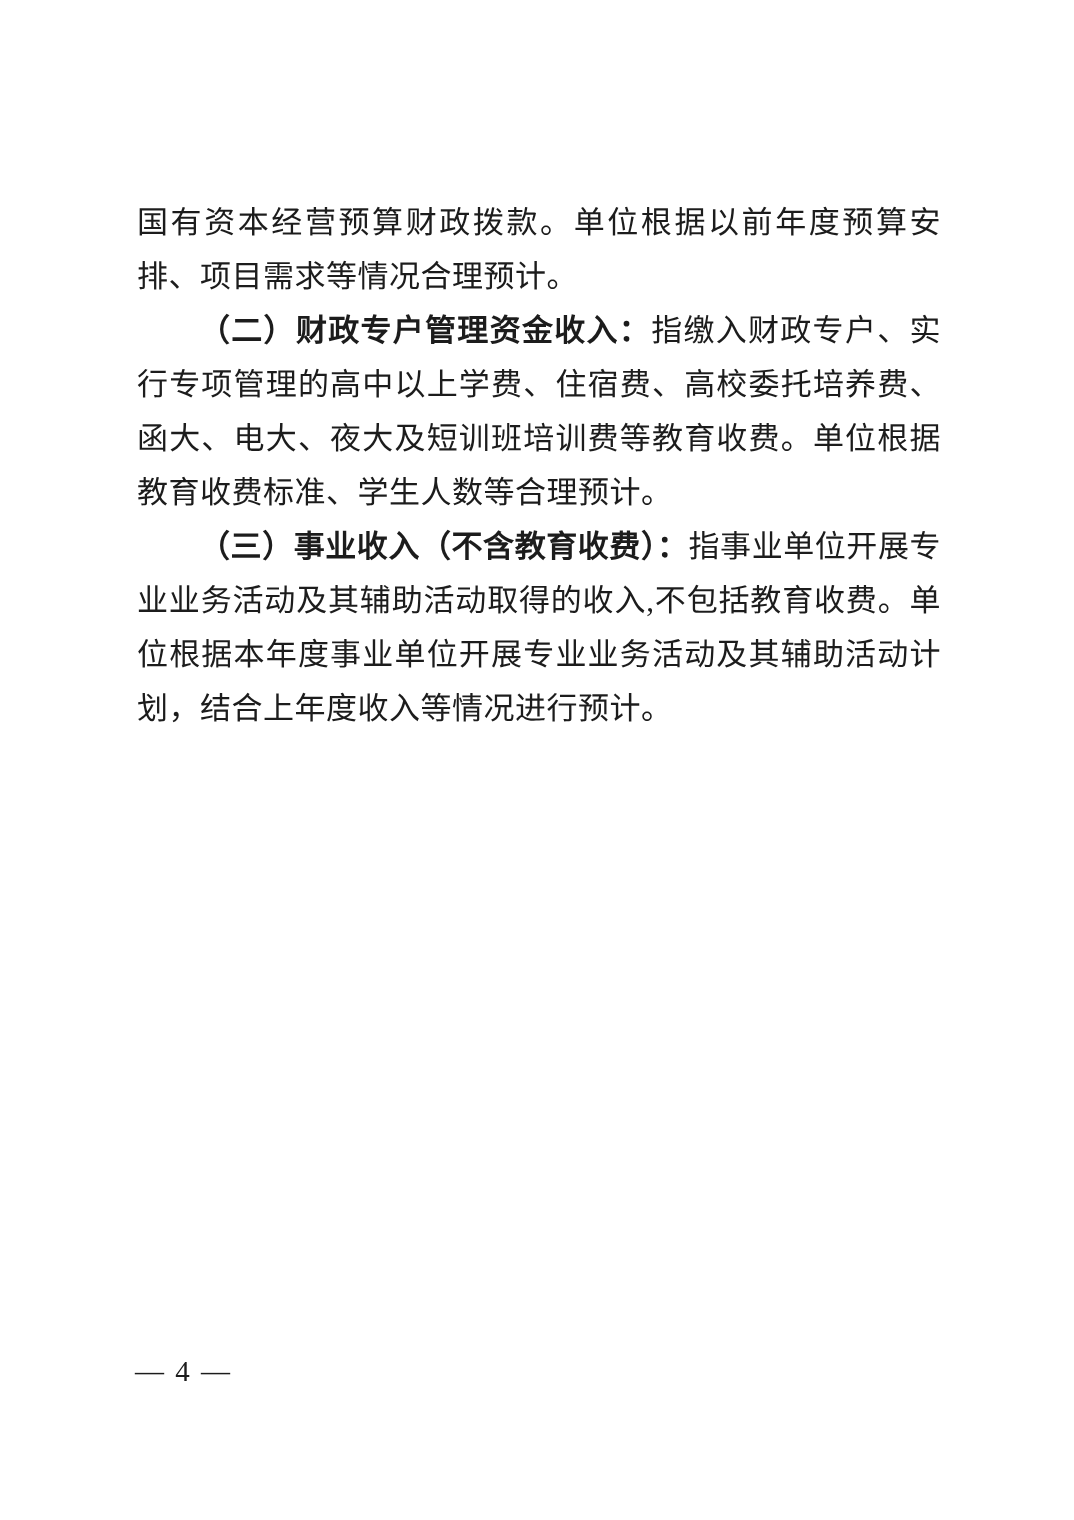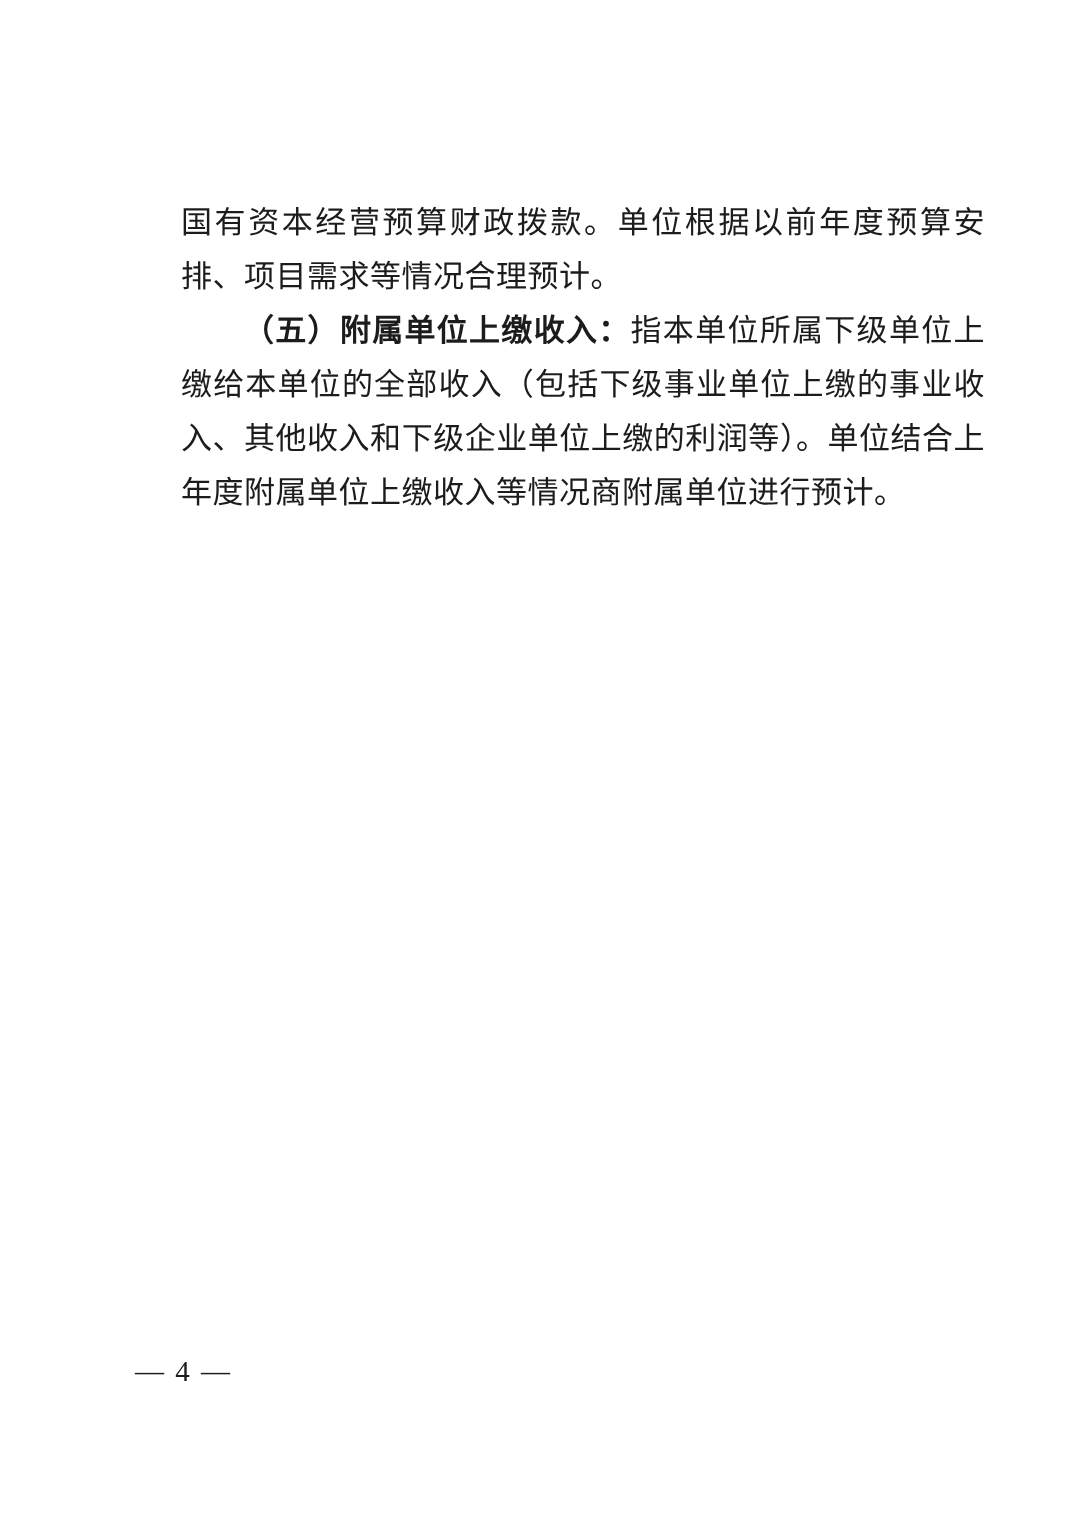--- a/index.html
+++ b/index.html
@@ -18,21 +18,20 @@
   .content {
     position: absolute;
     left: 137px;
     top: 196px;
     width: 804px;
     font-size: 31px;
     line-height: 54px;
     text-align: justify;
     text-justify: inter-ideograph;
     letter-spacing: 0.5px;
-    margin-left: 44px;
   }
   .para { text-indent: 2em; }
   .para.no-indent { text-indent: 0; }
   .head { font-weight: 700; }
   .page-number {
     position: absolute;
     left: 135px;
     top: 1354px;
     font-size: 29px;
     line-height: 34px;
@@ -42,23 +41,24 @@
 </style>
 </head>
 <body>
 
 <div class="page">
 
   <main class="content">
 
     <p class="para no-indent"><span>国有资本经营预算财政拨款。单位根据以前年度预算安排、项目需求等情况合理预计。</span></p>
 
+    <p class="para"><span class="head">（二）财政专户管理资金收入：</span><span>指缴入财政专户、实行专项管理的高中以上学费、住宿费、高校委托培养费、函大、电大、夜大及短训班培训费等教育收费。单位根据教育收费标准、学生人数等合理预计。</span></p>
+
+    <p class="para"><span class="head">（三）事业收入（不含教育收费）：</span><span>指事业单位开展专业业务活动及其辅助活动取得的收入,不包括教育收费。单位根据本年度事业单位开展专业业务活动及其辅助活动计划，结合上年度收入等情况进行预计。</span></p>
 
 
-
-    <p class="para"><span class="head">（五）附属单位上缴收入：</span><span>指本单位所属下级单位上缴给本单位的全部收入（包括下级事业单位上缴的事业收入、其他收入和下级企业单位上缴的利润等）。单位结合上年度附属单位上缴收入等情况商附属单位进行预计。</span></p>
 
 
   </main>
 
   <footer class="page-number">— 4 —</footer>
 
 </div>
 
 </body></html>

